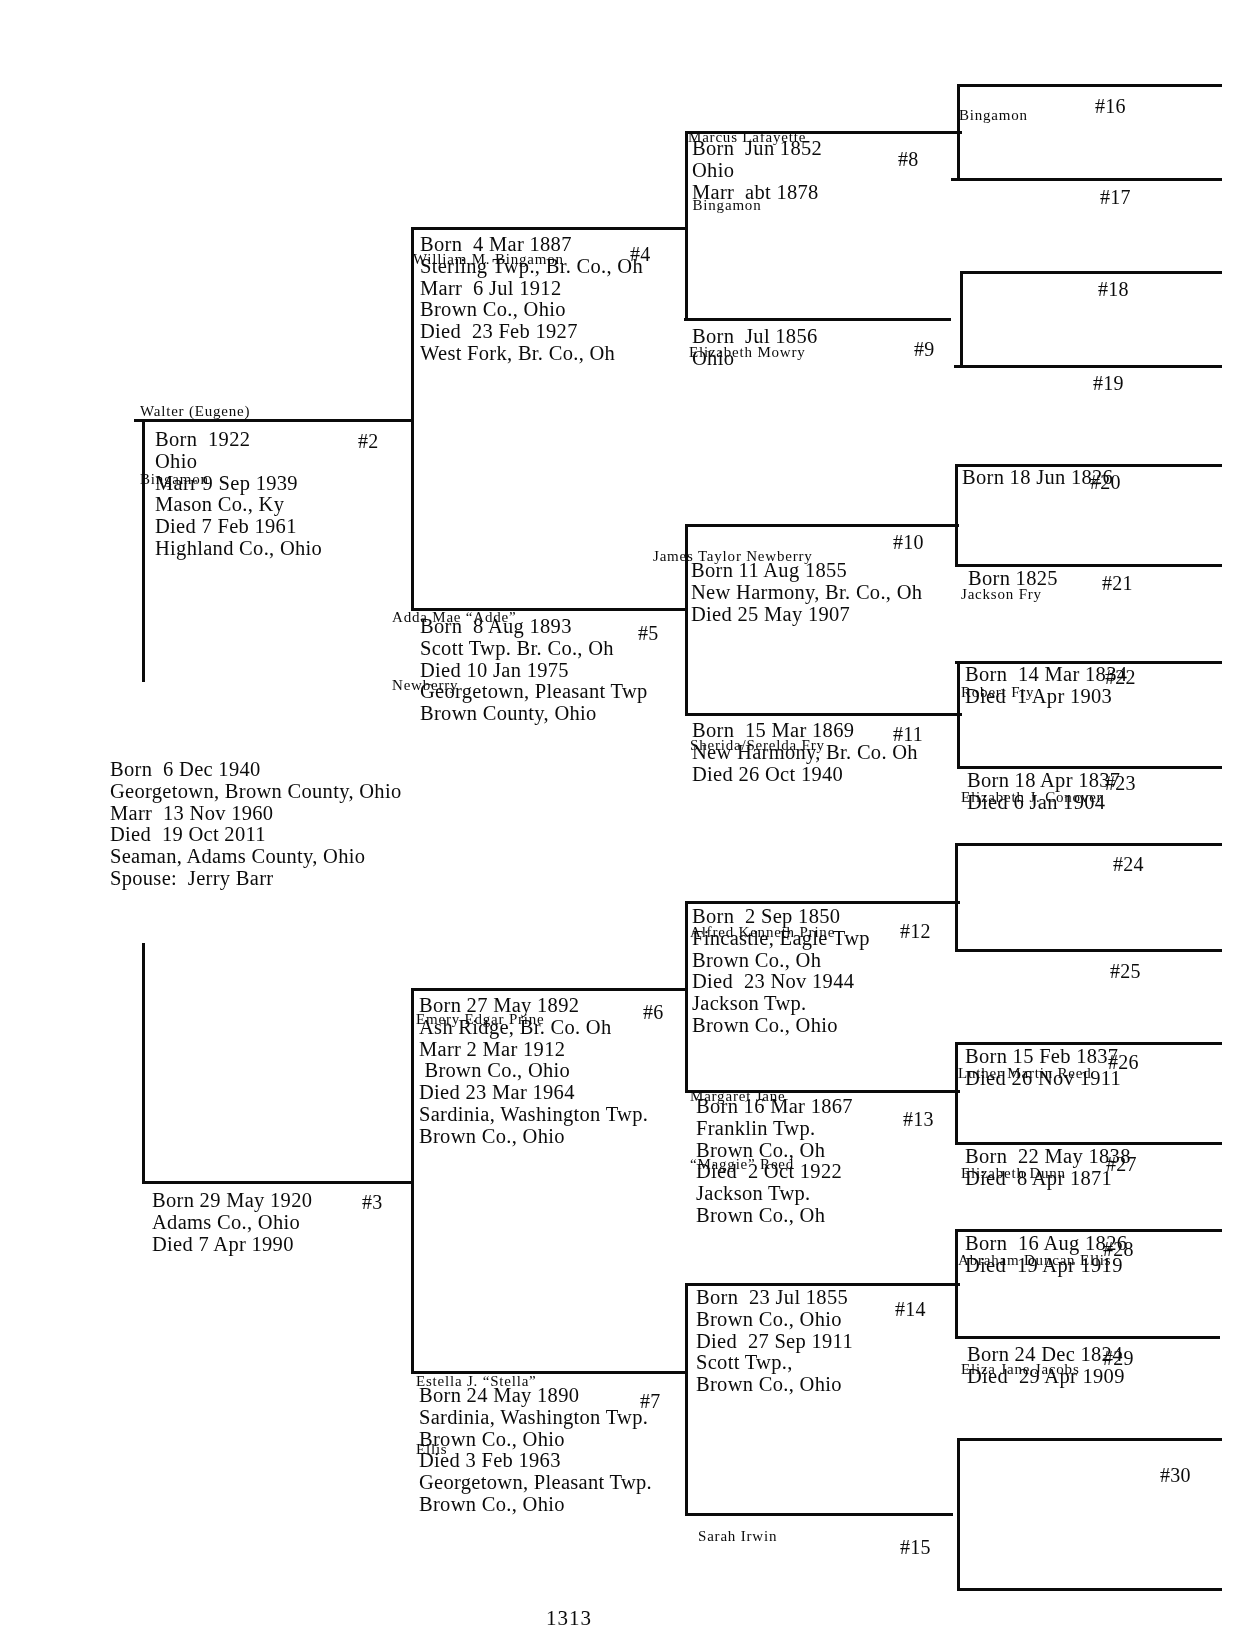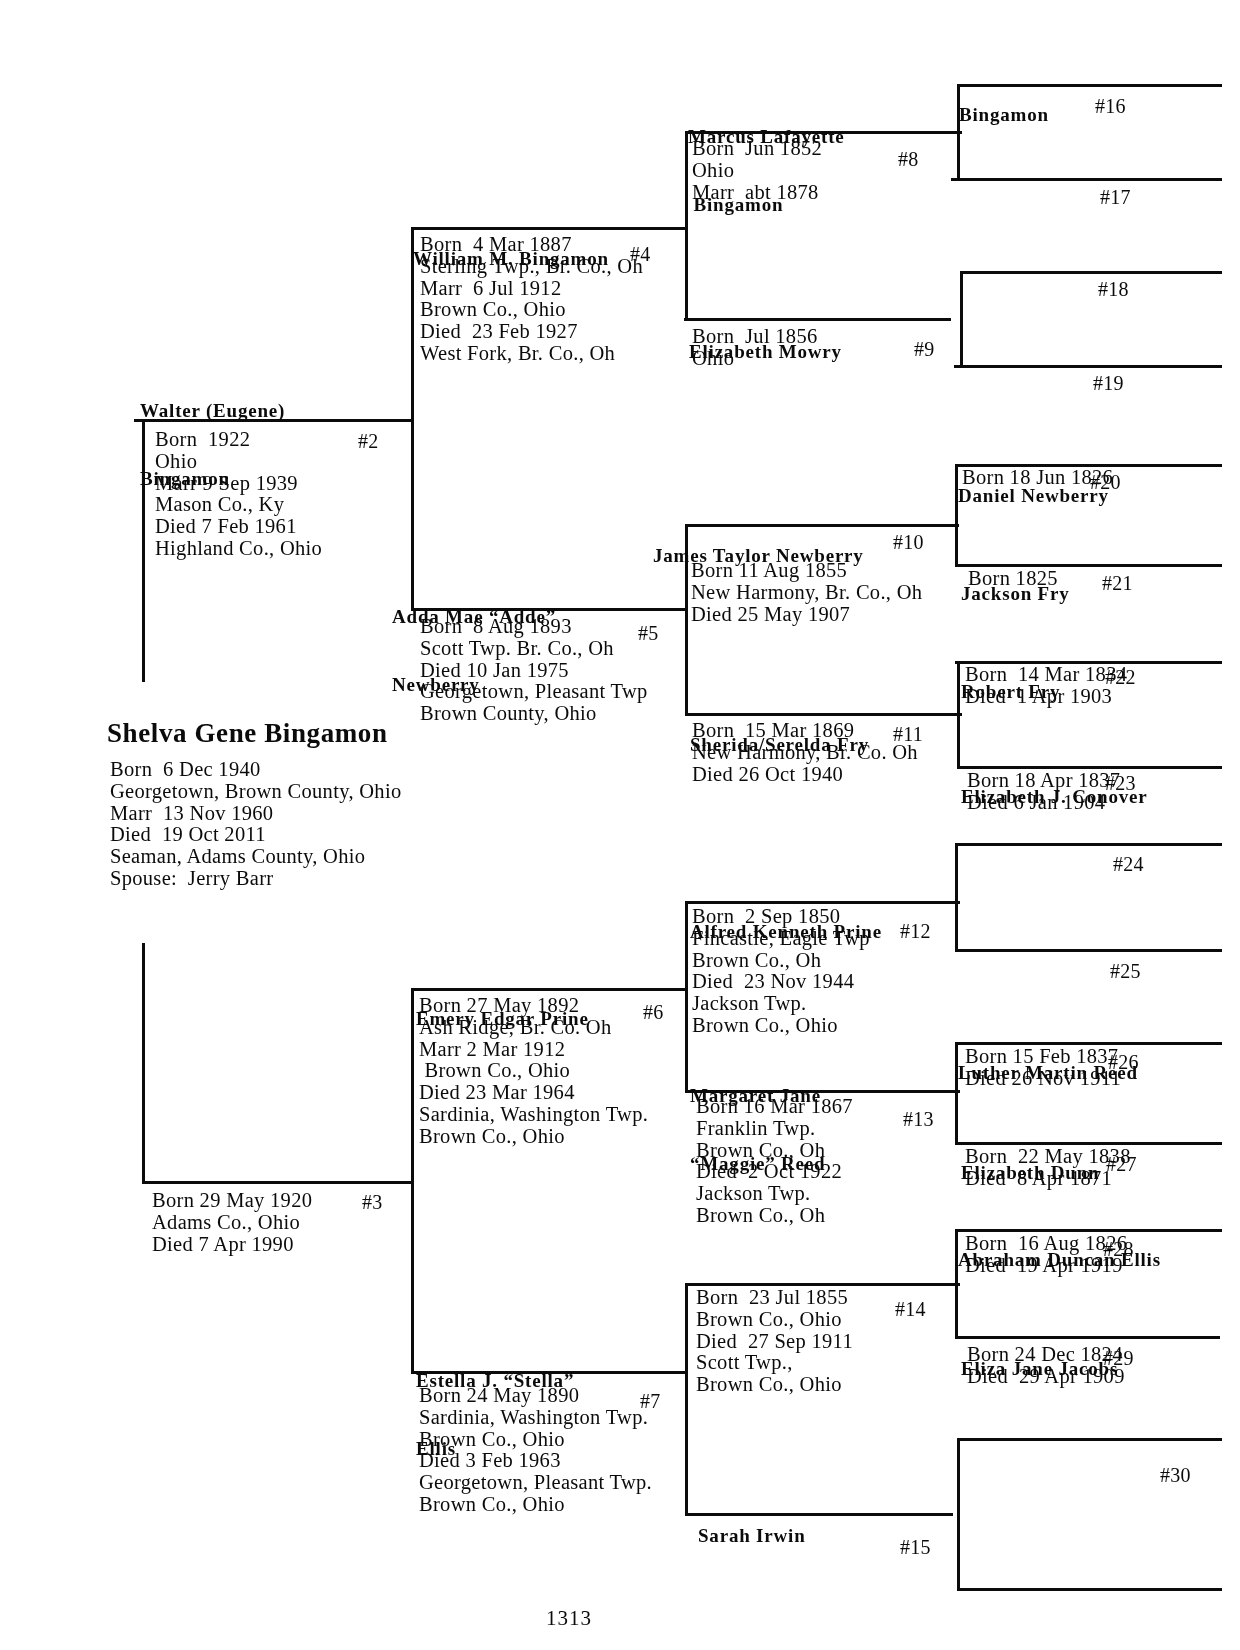--- a/index.html
+++ b/index.html
@@ -1,18 +1,18 @@
 <!DOCTYPE html>
 <html><head>
 <meta charset="utf-8">
 <style>
   html,body{margin:0;padding:0;background:#fff;}
   .stage{position:relative;width:1240px;height:1650px;background:#ffffff;
          font-family:"Liberation Serif",serif;color:#0b0b0b;overflow:hidden;}
-  .pname{position:absolute;font-weight:bold;font-size:19px;line-height:22.5px;
+  .pname{position:absolute;font-weight:normal;font-size:15px;line-height:22.5px;
          letter-spacing:0.8px;white-space:pre;}
   .title{position:absolute;font-weight:bold;font-size:27px;letter-spacing:0.6px;white-space:pre;}
   .dl{position:absolute;font-size:20.5px;line-height:21.8px;white-space:pre;letter-spacing:0.3px;}
   .dl div{height:21.8px;}
   .tag{position:absolute;font-size:20px;letter-spacing:0.3px;}
   .pagenum{position:absolute;font-size:21px;letter-spacing:1px;}
   .hl{position:absolute;height:3px;background:#0b0b0b;}
   .vl{position:absolute;width:3px;background:#0b0b0b;}
 </style>
 </head>
@@ -61,21 +61,20 @@
   <div class="hl" style="left:957px;top:766px;width:265px"></div>
   <div class="hl" style="left:955px;top:843px;width:267px"></div>
   <div class="hl" style="left:955px;top:949px;width:267px"></div>
   <div class="hl" style="left:955px;top:1042px;width:267px"></div>
   <div class="hl" style="left:955px;top:1142px;width:267px"></div>
   <div class="hl" style="left:955px;top:1229px;width:267px"></div>
   <div class="hl" style="left:957px;top:1336px;width:263px"></div>
   <div class="hl" style="left:957px;top:1438px;width:265px"></div>
   <div class="hl" style="left:957px;top:1588px;width:265px"></div>
 
-  <div class="title" style="left:107px;top:718px">Shelva Gene Bingamon</div>
   <div class="dl" style="left:110px;top:758px;line-height:23px"><div>Born  6 Dec 1940</div><div>Georgetown, Brown County, Ohio</div><div>Marr  13 Nov 1960</div><div>Died  19 Oct 2011</div><div>Seaman, Adams County, Ohio</div><div>Spouse:  Jerry Barr</div></div>
 
   <div class="pname" style="left:140px;top:355px">
     <div>Walter (Eugene)</div>
     <div>Bingamon</div>
   </div>
   <div class="dl" style="left:155px;top:429px"><div>Born  1922</div><div>Ohio</div><div>Marr 9 Sep 1939</div><div>Mason Co., Ky</div><div>Died 7 Feb 1961</div><div>Highland Co., Ohio</div></div>
   <div class="tag" style="left:358px;top:430px">#2</div>
 
   <div class="dl" style="left:152px;top:1190px"><div>Born 29 May 1920</div><div>Adams Co., Ohio</div><div>Died 7 Apr 1990</div></div>
@@ -154,23 +153,20 @@
   <div class="tag" style="left:900px;top:1536px">#15</div>
 
   <div class="pname" style="left:959px;top:59px">
     <div>Bingamon</div>
   </div>
   <div class="tag" style="left:1095px;top:95px">#16</div>
   <div class="tag" style="left:1100px;top:186px">#17</div>
   <div class="tag" style="left:1098px;top:278px">#18</div>
   <div class="tag" style="left:1093px;top:372px">#19</div>
 
-  <div class="pname" style="left:958px;top:440px">
-    <div>Daniel Newberry</div>
-  </div>
   <div class="dl" style="left:962px;top:467px"><div>Born 18 Jun 1826</div></div>
   <div class="tag" style="left:1090px;top:471px">#20</div>
 
   <div class="pname" style="left:961px;top:538px">
     <div>Jackson Fry</div>
   </div>
   <div class="dl" style="left:968px;top:568px"><div>Born 1825</div></div>
   <div class="tag" style="left:1102px;top:572px">#21</div>
 
   <div class="pname" style="left:961px;top:636px">

